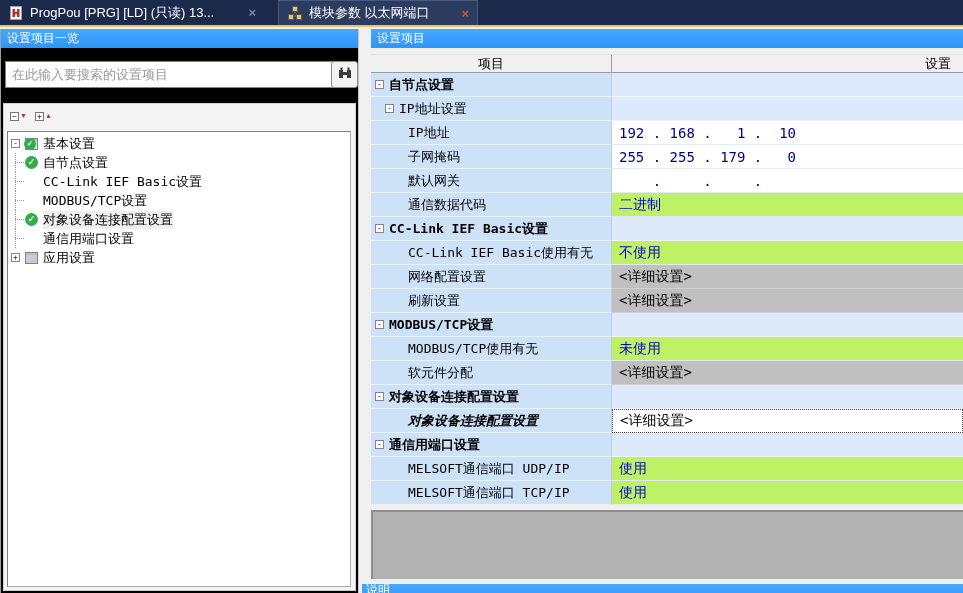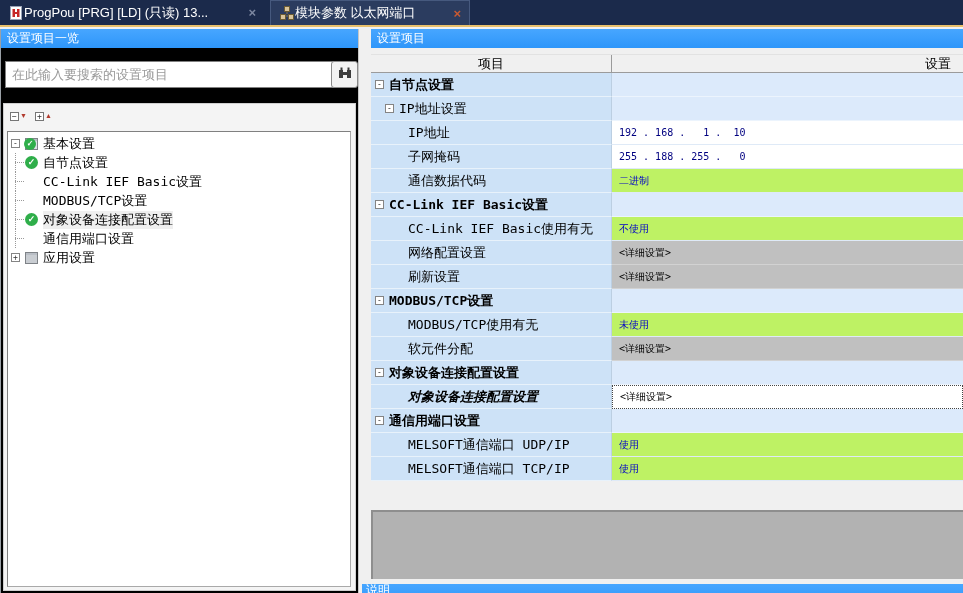--- a/index.html
+++ b/index.html
@@ -7,23 +7,23 @@
     --itemcol:#CDE2F7; --groupval:#DCEAFB; --disabled:#C0C0C0;
     --iptext:#000080; --choicetext:#0000C8; --empty:#B2B2B2; --closex:#C85A32;
   }
   *{margin:0;padding:0;box-sizing:border-box}
   html,body{width:963px;height:593px;overflow:hidden}
   body{position:relative;background:#f0f0f0;font-family:"Liberation Sans","DejaVu Sans",sans-serif;font-size:13px;color:#000}
 
   
   .tabbar{position:absolute;left:0;top:0;width:963px;height:27px;background:var(--tabbar);
     border-bottom:2px solid var(--gold);display:flex;align-items:stretch}
-  .tab{display:flex;align-items:center;padding:0 8px;color:#fff;cursor:default;font-size:13px}
+  .tab{display:flex;align-items:center;gap:6px;padding:0 8px;color:#fff;cursor:default;font-size:13px}
   .tab.inactive{width:264px}
-  .tab.active{width:200px;margin-left:6px;background:var(--activetab);border:1px solid #46597E;border-bottom:none}
+  .tab.active{width:200px;margin-left:14px;background:var(--activetab);border:1px solid #46597E;border-bottom:none}
   .tab .close{font-weight:bold;font-size:13px;margin-left:auto}
   .tab.inactive .close{color:#7C87A0}
   .tab.active .close{color:var(--closex)}
   .tabicon{width:16px;height:16px;flex:none;display:inline-block}
 
   
   .panel-header{position:absolute;top:0;left:0;right:0;height:19px;
     background:linear-gradient(#47A6FF,var(--accent));color:#fff;font-size:12px;
     line-height:19px;padding-left:6px;overflow:hidden}
 
@@ -69,21 +69,21 @@
   .th-item{width:241px;flex:none;border-right:1px solid #9B9B9B;display:flex;align-items:center;justify-content:center}
   .th-val{flex:1;display:flex;align-items:center;justify-content:flex-end;padding-right:12px}
   .trow{display:flex;height:24px}
   .tcell-item{width:241px;flex:none;background:var(--itemcol);border-right:1px solid #BCCFE2;
     border-bottom:1px solid rgba(255,255,255,.55);display:flex;align-items:center;
     font-family:"DejaVu Sans Mono","DejaVu Sans",monospace;font-size:13px;white-space:pre;overflow:hidden}
   .lvl0g{padding-left:4px}.lvl1g{padding-left:14px}.lvl1{padding-left:37px}.lvl2{padding-left:37px}
   .tcell-item .texp{margin-right:5px}
   .rlabel.b{font-weight:bold}.rlabel.i{font-style:italic}
   .tcell-val{flex:1;display:flex;align-items:center;padding-left:7px;
-    font-family:"DejaVu Sans Mono","DejaVu Sans",monospace;font-size:10px;white-space:pre;overflow:hidden}
+    font-family:"DejaVu Sans Mono","DejaVu Sans",monospace;font-size:14px;white-space:pre;overflow:hidden}
   .vs-group{background:var(--groupval);border-bottom:1px solid #ECF4FD}
   .vs-ip{background:#fff;color:var(--iptext);border-bottom:1px solid #DFEAF7}
   .vs-choice{background:#bef264;color:var(--choicetext);border-bottom:1px solid #DFEAF7}
   .vs-disabled{background:var(--disabled);color:#000;border-bottom:1px solid #D2D2D2}
   .vs-selected{background:#fff;color:#000;border:1px dotted #444}
   .empty-gray{position:absolute;left:0;top:481px;right:0;height:69px;background:var(--empty);
     box-shadow:inset 2px 2px 0 #8E8E8E}
   .desc-bar{position:absolute;left:362px;right:0;top:584px;height:21px;
     background:linear-gradient(#47A6FF,var(--accent));color:#fff;font-size:12px;line-height:13px;
     padding-left:4px;overflow:hidden}
@@ -170,21 +170,25 @@
         <div class="trow">
           <div class="tcell-item lvl1g"><span class="texp">-</span><span class="rlabel">IP地址设置</span></div>
           <div class="tcell-val vs-group"><span class="vtext"></span></div>
         </div>
         <div class="trow">
           <div class="tcell-item lvl2"><span class="rlabel">IP地址</span></div>
           <div class="tcell-val vs-ip"><span class="vtext">192 . 168 .   1 .  10</span></div>
         </div>
         <div class="trow">
           <div class="tcell-item lvl2"><span class="rlabel">子网掩码</span></div>
-          <div class="tcell-val vs-ip"><span class="vtext">255 . 188 . 255 .   0</span></div>
+          <div class="tcell-val vs-ip"><span class="vtext">255 . 255 . 179 .   0</span></div>
+        </div>
+        <div class="trow">
+          <div class="tcell-item lvl2"><span class="rlabel">默认网关</span></div>
+          <div class="tcell-val vs-ip"><span class="vtext">    .     .     .</span></div>
         </div>
         <div class="trow">
           <div class="tcell-item lvl1"><span class="rlabel">通信数据代码</span></div>
           <div class="tcell-val vs-choice"><span class="vtext">二进制</span></div>
         </div>
         <div class="trow">
           <div class="tcell-item lvl0g"><span class="texp">-</span><span class="rlabel b">CC-Link IEF Basic设置</span></div>
           <div class="tcell-val vs-group"><span class="vtext"></span></div>
         </div>
         <div class="trow">

